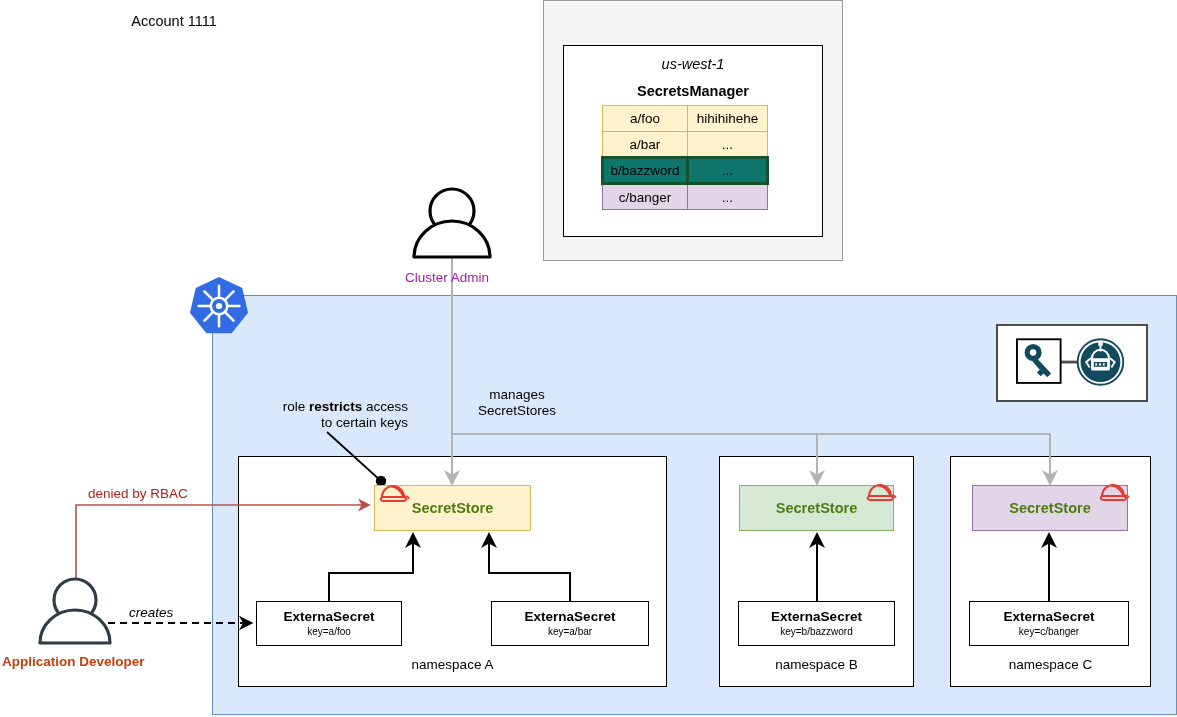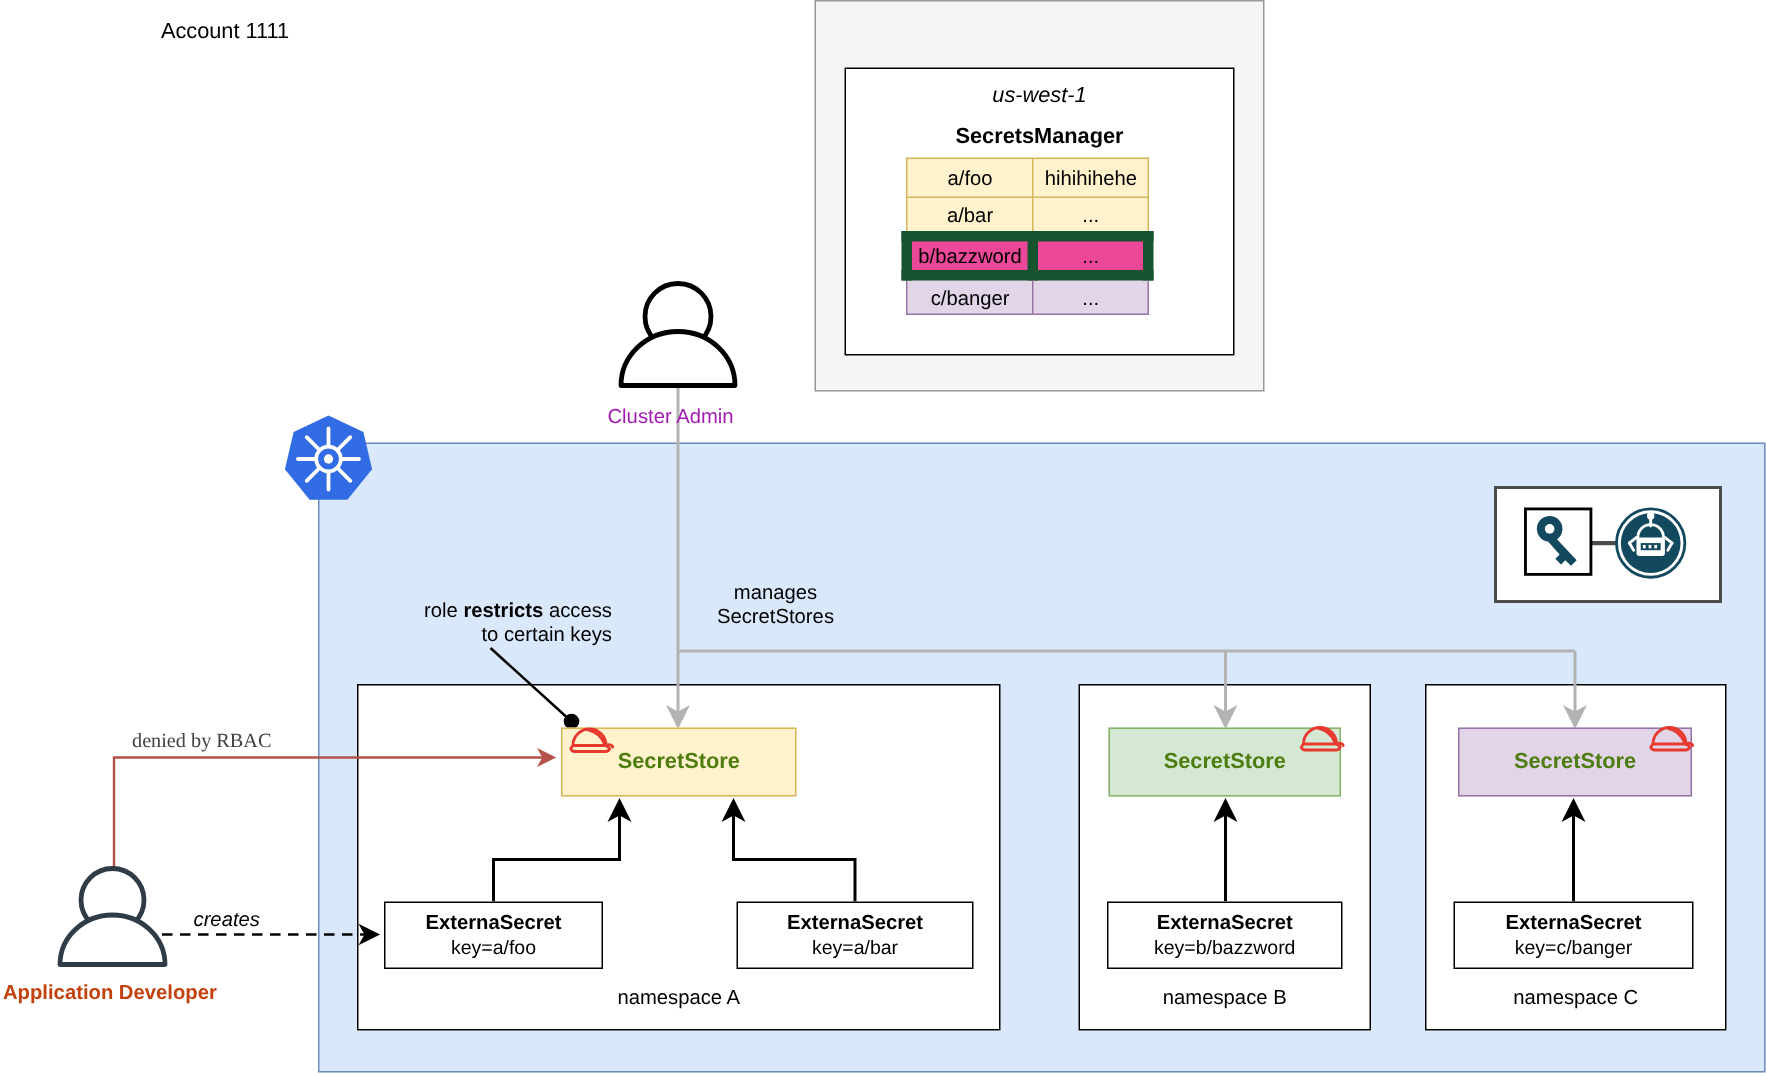--- a/index.html
+++ b/index.html
@@ -11,21 +11,21 @@
   .canvas{position:absolute;left:0;top:0;width:1177px;height:717px;}
   svg.layer{position:absolute;left:0;top:0;width:1177px;height:717px;pointer-events:none;}
 
   
   .account-panel{
     position:absolute;left:543px;top:0px;width:300px;height:261px;
     background:#f5f5f5;border:1px solid #999999;box-sizing:border-box;
   }
   .account-title{
     position:absolute;left:0;top:13px;width:300px;text-align:center;
-    font-size:14.5px;color:#000;
+    font-size:14.5px;color:#000;padding-left:24px;
   }
   .region-box{
     position:absolute;left:563px;top:45px;width:260px;height:192px;
     background:#ffffff;border:1.4px solid #000000;box-sizing:border-box;
   }
   .region-title{
     position:absolute;left:563px;top:56px;width:260px;text-align:center;
     font-size:14.5px;font-style:italic;
   }
   .sm-title{
@@ -35,21 +35,21 @@
   .sm-table{
     position:absolute;left:601px;top:105px;width:168px;border-collapse:collapse;
   }
   .sm-table td{
     height:26px;font-size:13.5px;text-align:center;padding:0;
     box-sizing:border-box;
   }
   .sm-table td.k{width:93px;}
   .sm-table td.v{width:91px;}
   .row-yellow td{background:#fff2cc;border:1px solid #d6b656;}
-  .row-green  td{background:#ec4899;border:7px solid #14532d;}
+  .row-green  td{background:#0f766e;border:3px solid #14532d;}
   .row-purple td{background:#e1d5e7;border:1px solid #9673a6;}
 
   
   .cluster{
     position:absolute;left:212px;top:295px;width:965px;height:420px;
     background:#dae8fc;border:1px solid #6c8ebf;box-sizing:border-box;
   }
   .k8s-logo{position:absolute;left:188px;top:275px;width:62px;height:62px;}
 
   .es-logo-box{
@@ -83,37 +83,37 @@
   .helmet-b{left:865px;top:477px;}
   .helmet-c{left:1098px;top:477px;}
 
   
   .esec{
     position:absolute;height:45px;background:#ffffff;border:1.6px solid #000;
     box-sizing:border-box;display:flex;flex-direction:column;
     align-items:center;justify-content:center;line-height:1.22;
   }
   .esec .t1{font-size:13.5px;font-weight:bold;}
-  .esec .t2{font-size:13px;}
+  .esec .t2{font-size:10px;}
   .esec-a1{left:256px;top:601px;width:146px;}
   .esec-a2{left:491px;top:601px;width:158px;}
   .esec-b1{left:738px;top:601px;width:157px;}
   .esec-c1{left:969px;top:601px;width:160px;}
 
   
   .actor-label{position:absolute;font-size:13.5px;white-space:nowrap;}
   .admin-label{left:405px;top:270px;color:#a21caf;}
   .dev-label{left:2px;top:654px;color:#c2410c;font-weight:bold;}
 
   
   .note{position:absolute;font-size:13.5px;line-height:1.2;color:#000;}
   .note-role{left:248px;top:399px;width:160px;text-align:right;}
   .note-role b{font-weight:bold;}
   .note-manages{left:457px;top:387px;width:120px;text-align:center;}
-  .note-denied{left:88px;top:486px;color:#404040;font-family:Liberation Serif, serif;}
+  .note-denied{left:88px;top:486px;color:#b91c1c;}
   .note-creates{left:129px;top:605px;font-style:italic;color:#000;}
 </style>
 </head>
 <body>
 
 <div class="canvas">
 
   <div class="account-panel"></div>
   <div class="account-title">Account 1111</div>
 

